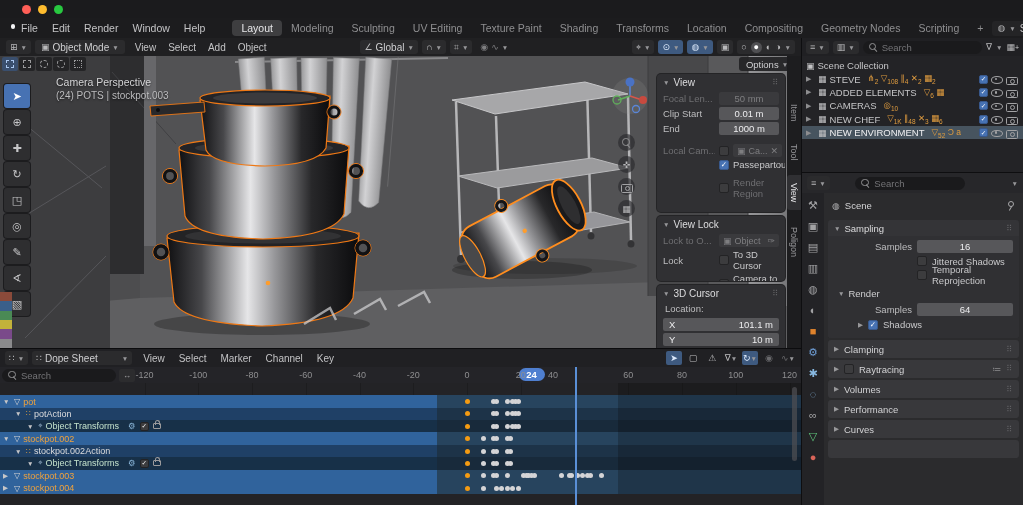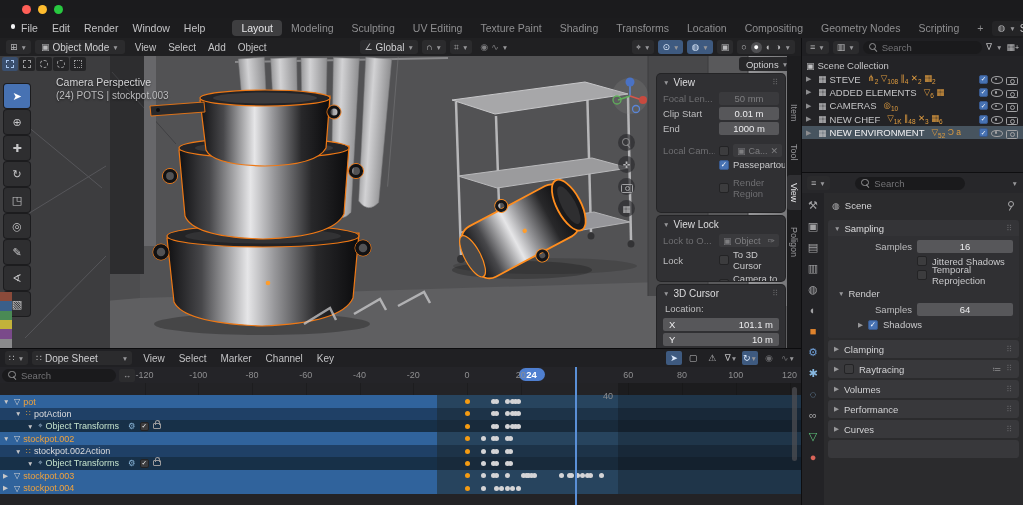--- a/index.html
+++ b/index.html
@@ -931,18 +931,18 @@
   <div id="phline" style="left: 575px;"></div>
   <div id="dp-scroll"></div>
 <div class="rlabel" style="left: 127.5px;">-120</div>
     <div class="rlabel" style="left: 181.25px;">-100</div>
     <div class="rlabel" style="left: 235px;">-80</div>
     <div class="rlabel" style="left: 288.75px;">-60</div>
     <div class="rlabel" style="left: 342.5px;">-40</div>
     <div class="rlabel" style="left: 396.25px;">-20</div>
     <div class="rlabel" style="left: 450px;">0</div>
     <div class="rlabel" style="left: 503.75px;">20</div>
-    <div class="rlabel" style="left: 591px; margin-top: 21px;">40</div>
+    <div class="rlabel" style="left: 536px;">40</div>
     <div class="rlabel" style="left: 611.25px;">60</div>
     <div class="rlabel" style="left: 665px;">80</div>
     <div class="rlabel" style="left: 718.75px;">100</div>
     <div class="rlabel" style="left: 772.5px;">120</div>
   </div>
 
 </body></html>

